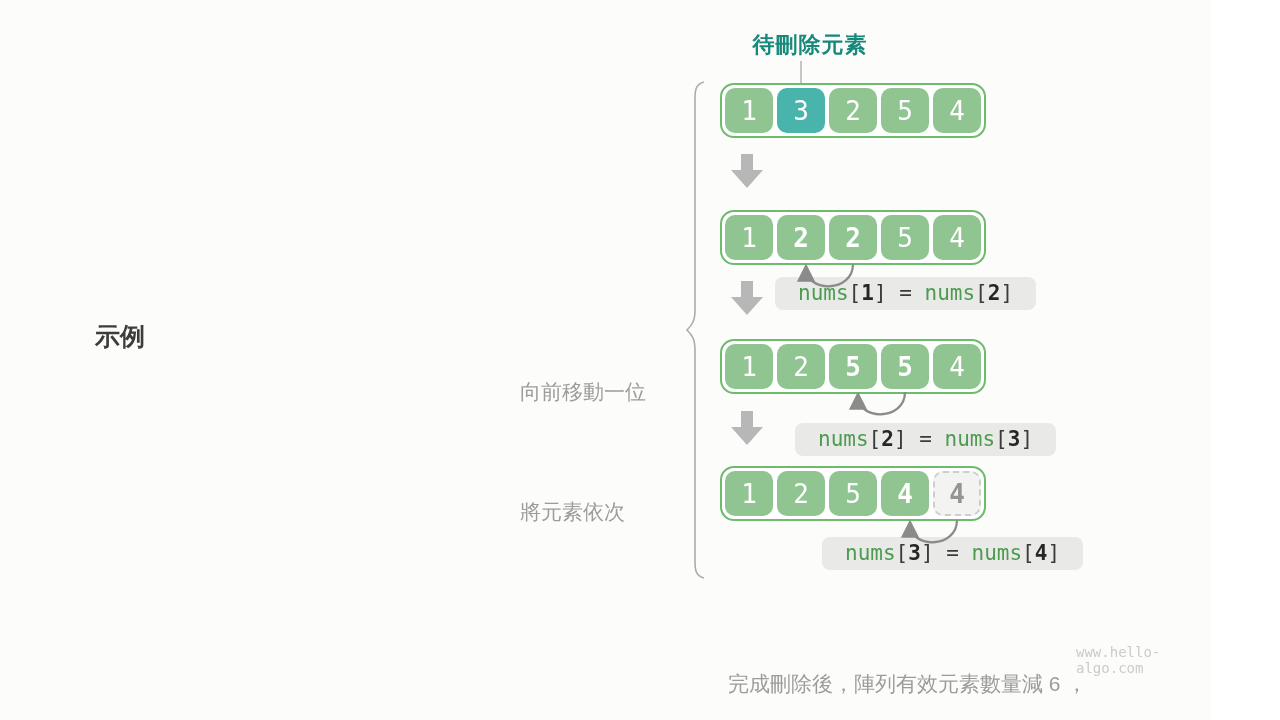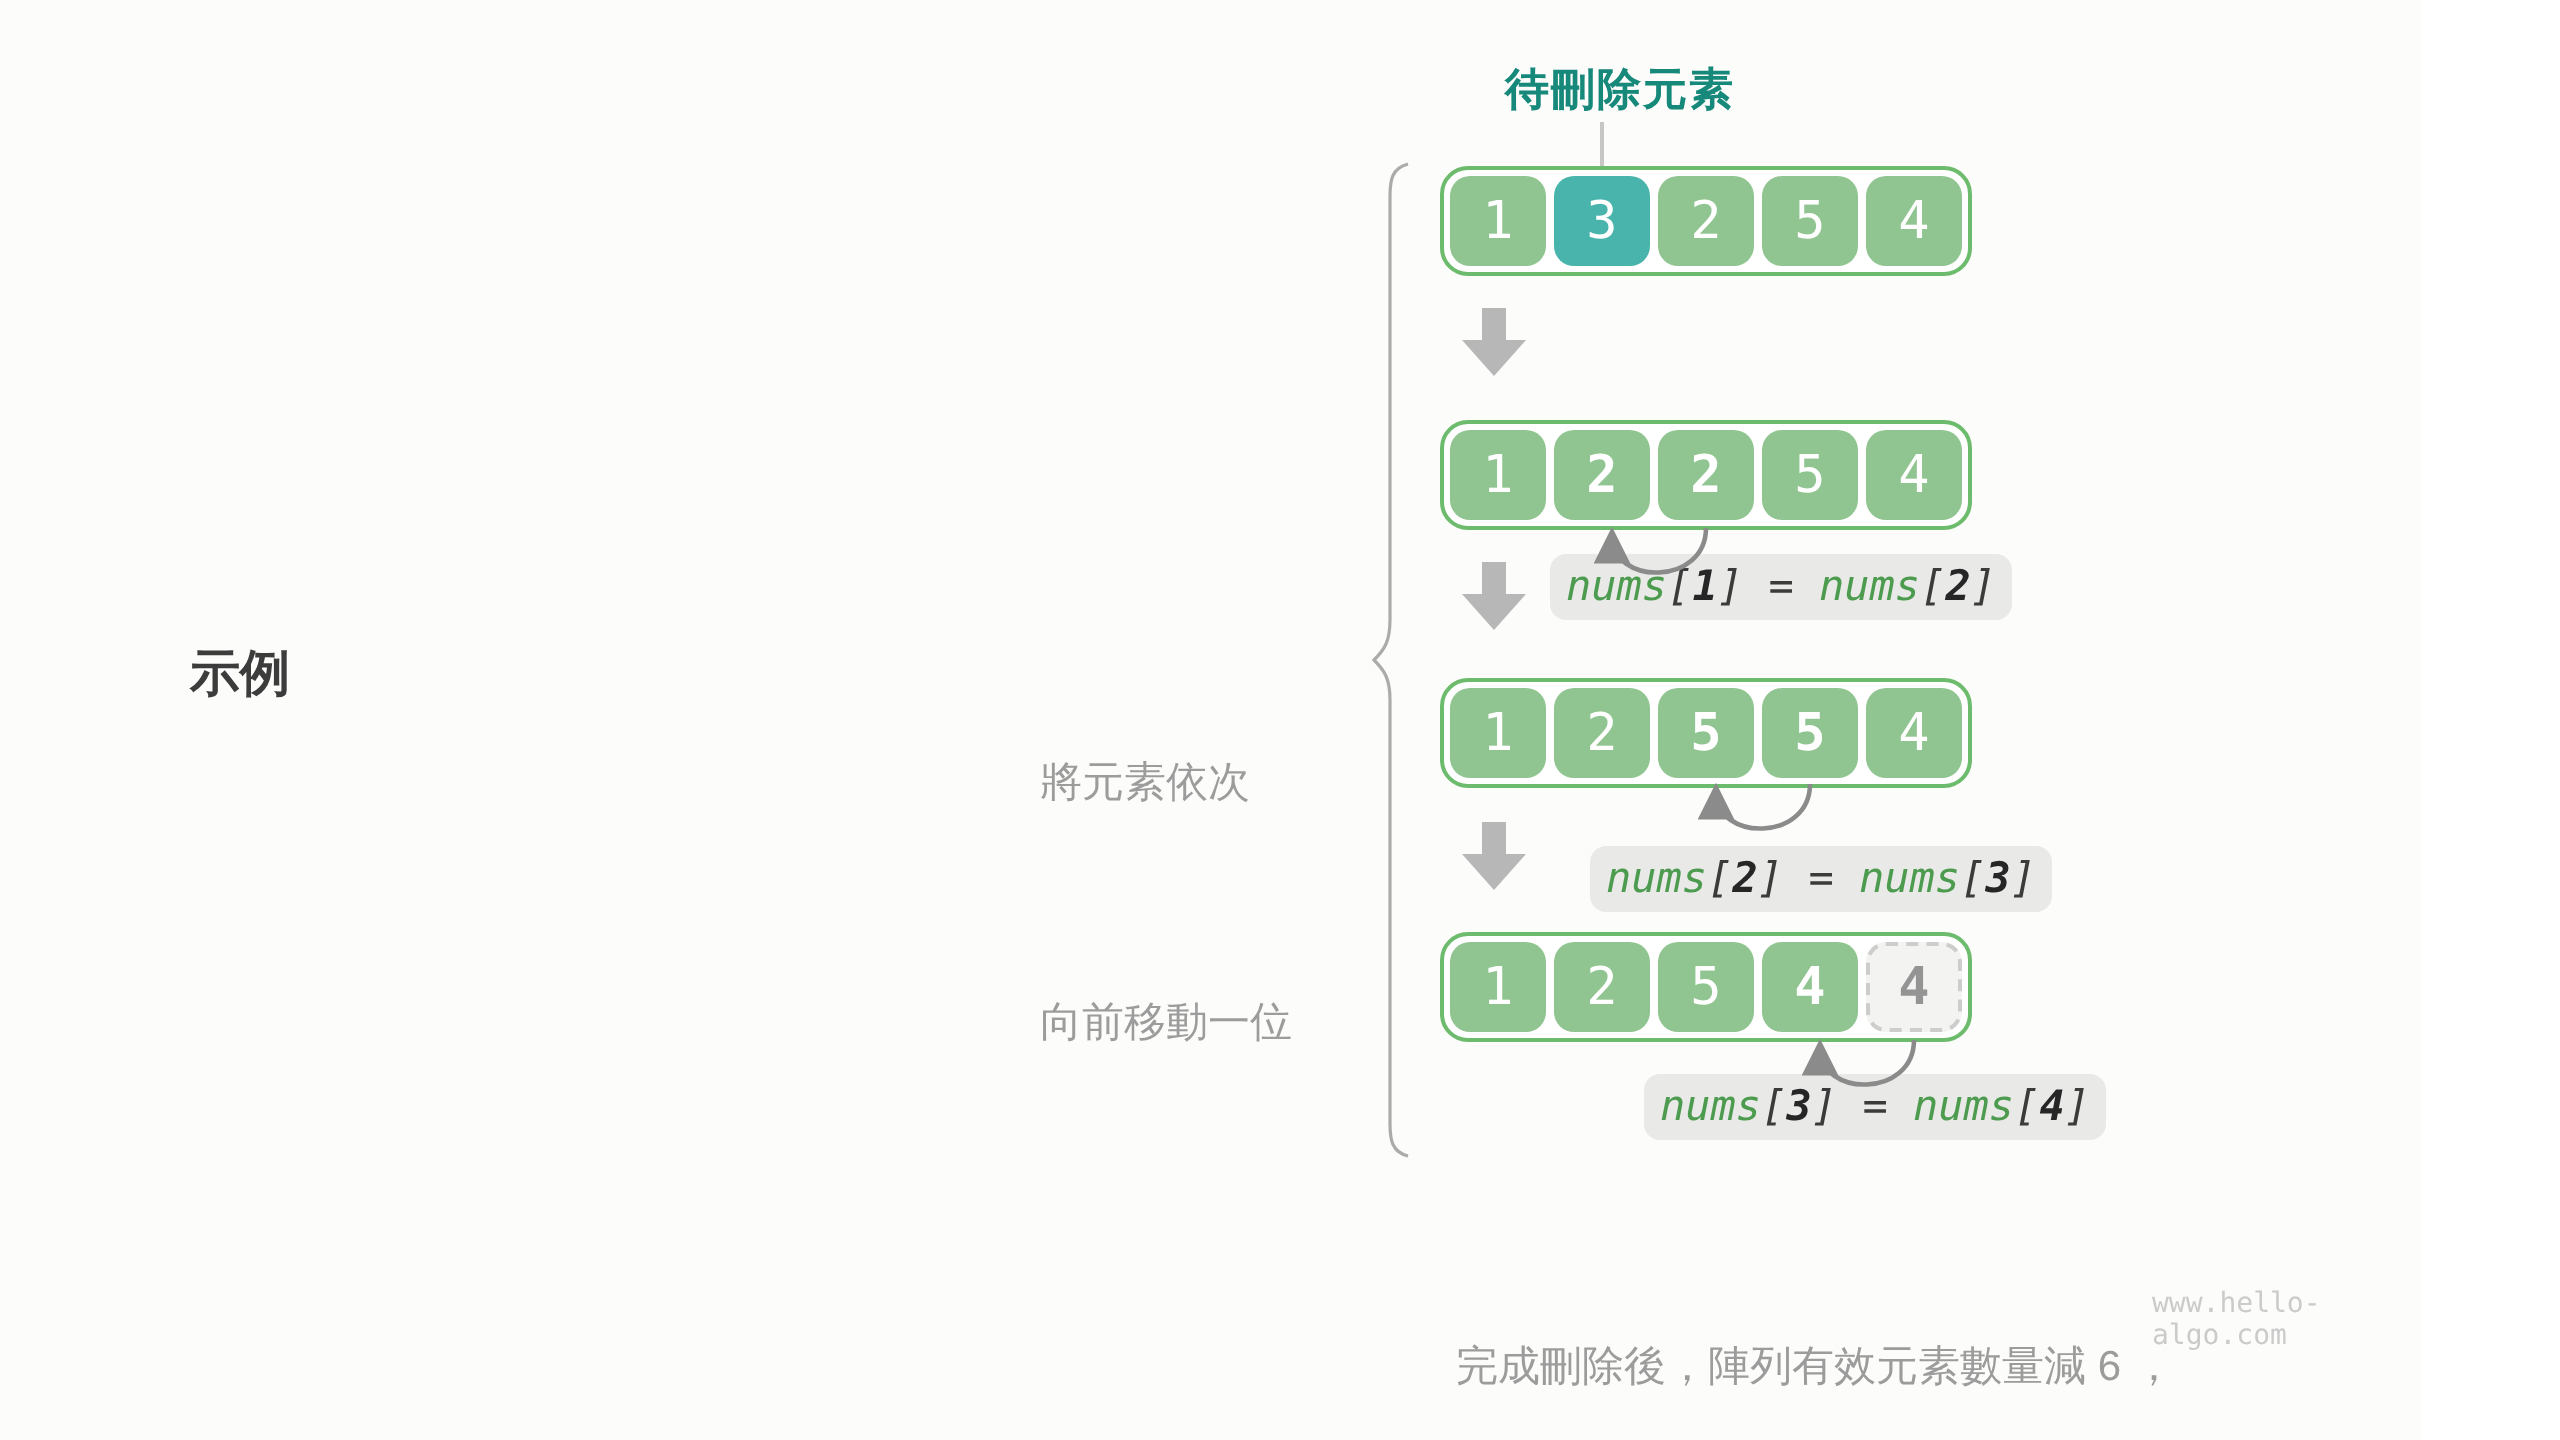--- a/index.html
+++ b/index.html
@@ -45,23 +45,23 @@
   .cell.green-bold { font-weight: bold; }
   .cell.teal { background: #48B4AC; }
   .cell.ghost {
     background: #F3F3F1; border: 2px dashed #CDCDCB;
     color: #949494; font-weight: bold;
   }
 
   
   .code-label {
     position: absolute; height: 33px; line-height: 33px;
-    padding: 0 8px; background: #E9E9E7; border-radius: 8px;
+    padding: 0 23px; background: #E9E9E7; border-radius: 8px;
     font-family: "DejaVu Sans Mono", monospace; font-size: 21px;
-    white-space: pre; z-index: 1; font-style: italic;
+    white-space: pre; z-index: 1;
   }
   .tk-kw { color: #4C9B4F; }
   .tk-p  { color: #3B3B3B; }
   .tk-b  { color: #262626; font-weight: bold; }
   .code-0 { left: 775px; top: 277px; }
   .code-1 { left: 795px; top: 403px; margin-top: 20px; }
   .code-2 { left: 822px; top: 537px; }
 
   
   .block-arrow { position: absolute; left: 731px; }
@@ -167,22 +167,22 @@
   <svg class="arc arc-1" width="80" height="40" viewBox="0 0 80 40">
     <path d="M63,3 C63,32 16,32 16,7" fill="none" stroke="#8B8B8B" stroke-width="2.3" marker-end="url(#ah)"></path>
   </svg>
   <svg class="arc arc-2" width="80" height="40" viewBox="0 0 80 40">
     <path d="M63,3 C63,32 16,32 16,7" fill="none" stroke="#8B8B8B" stroke-width="2.3" marker-end="url(#ah)"></path>
   </svg>
 
   <div class="example-title">示例</div>
 
   <div class="side-note">
+    <div>向前移動一位</div>
     <div>將元素依次</div>
-    <div>向前移動一位</div>
   </div>
 
   <div class="footer-note">
     <div>完成刪除後，陣列有效元素數量減 6 ，</div>
     
   </div>
 
   <div class="watermark">www.hello-algo.com</div>
 
 </div>

